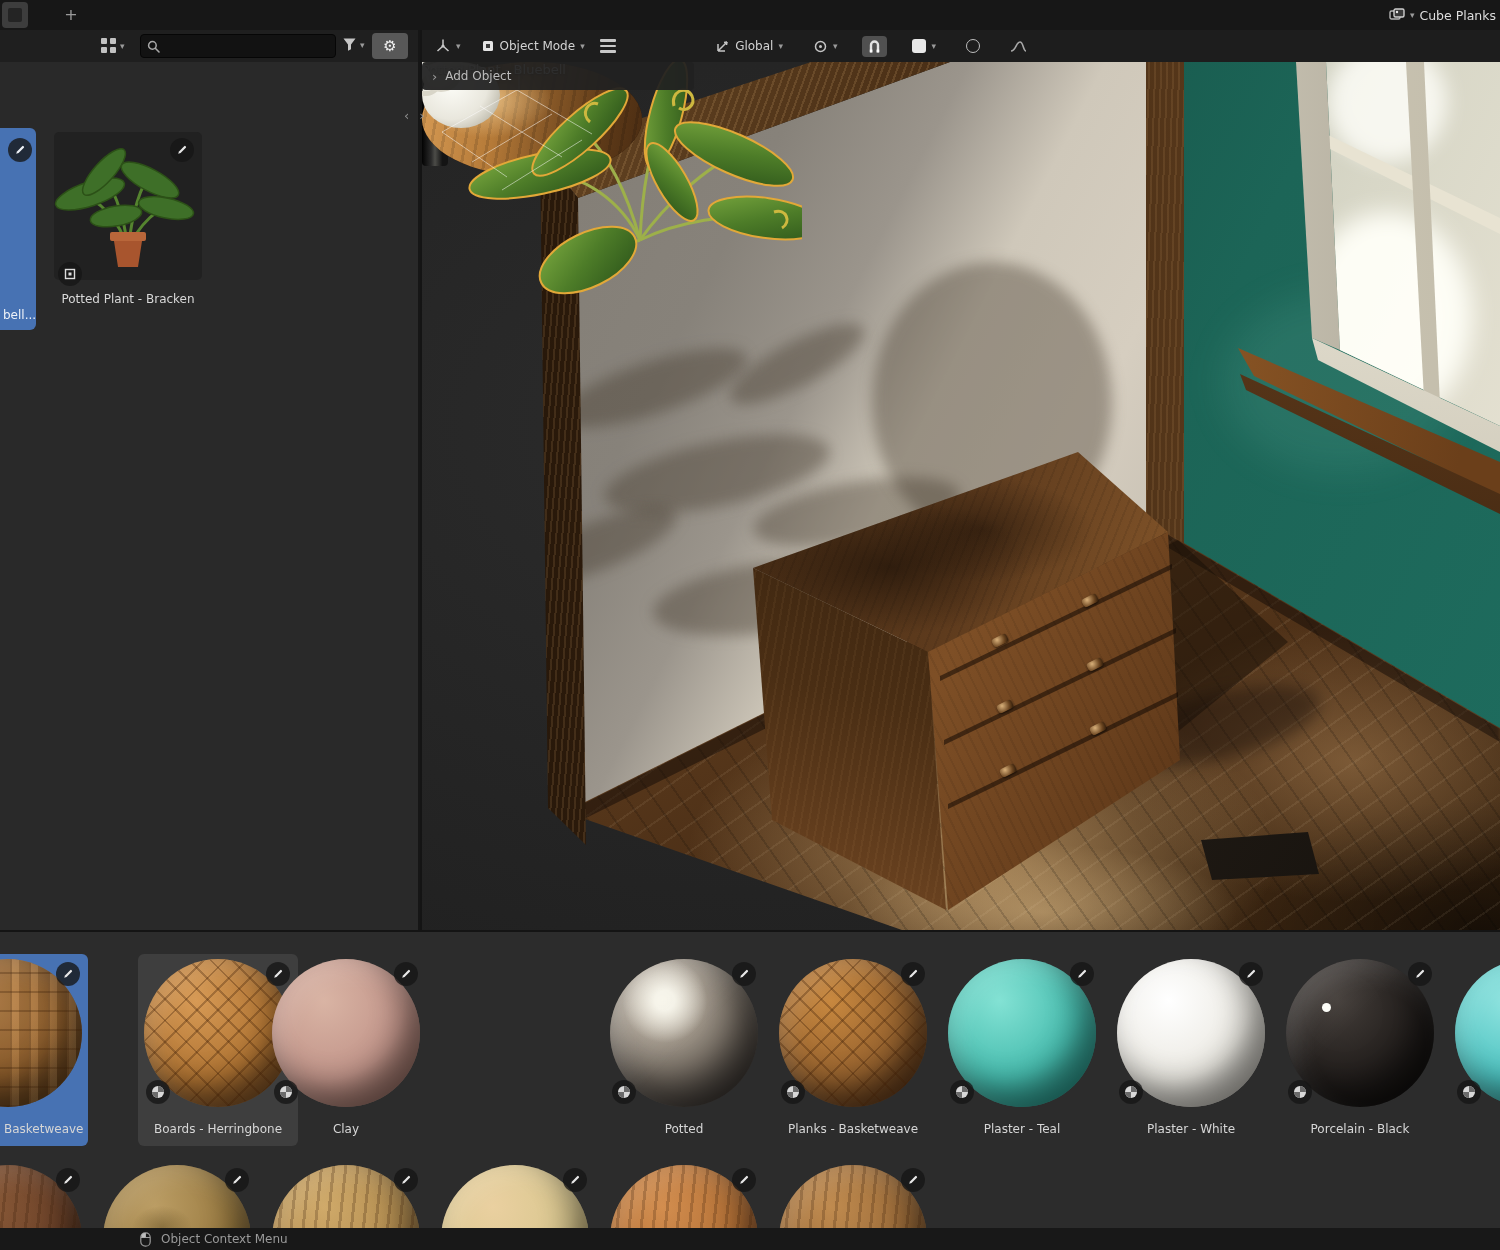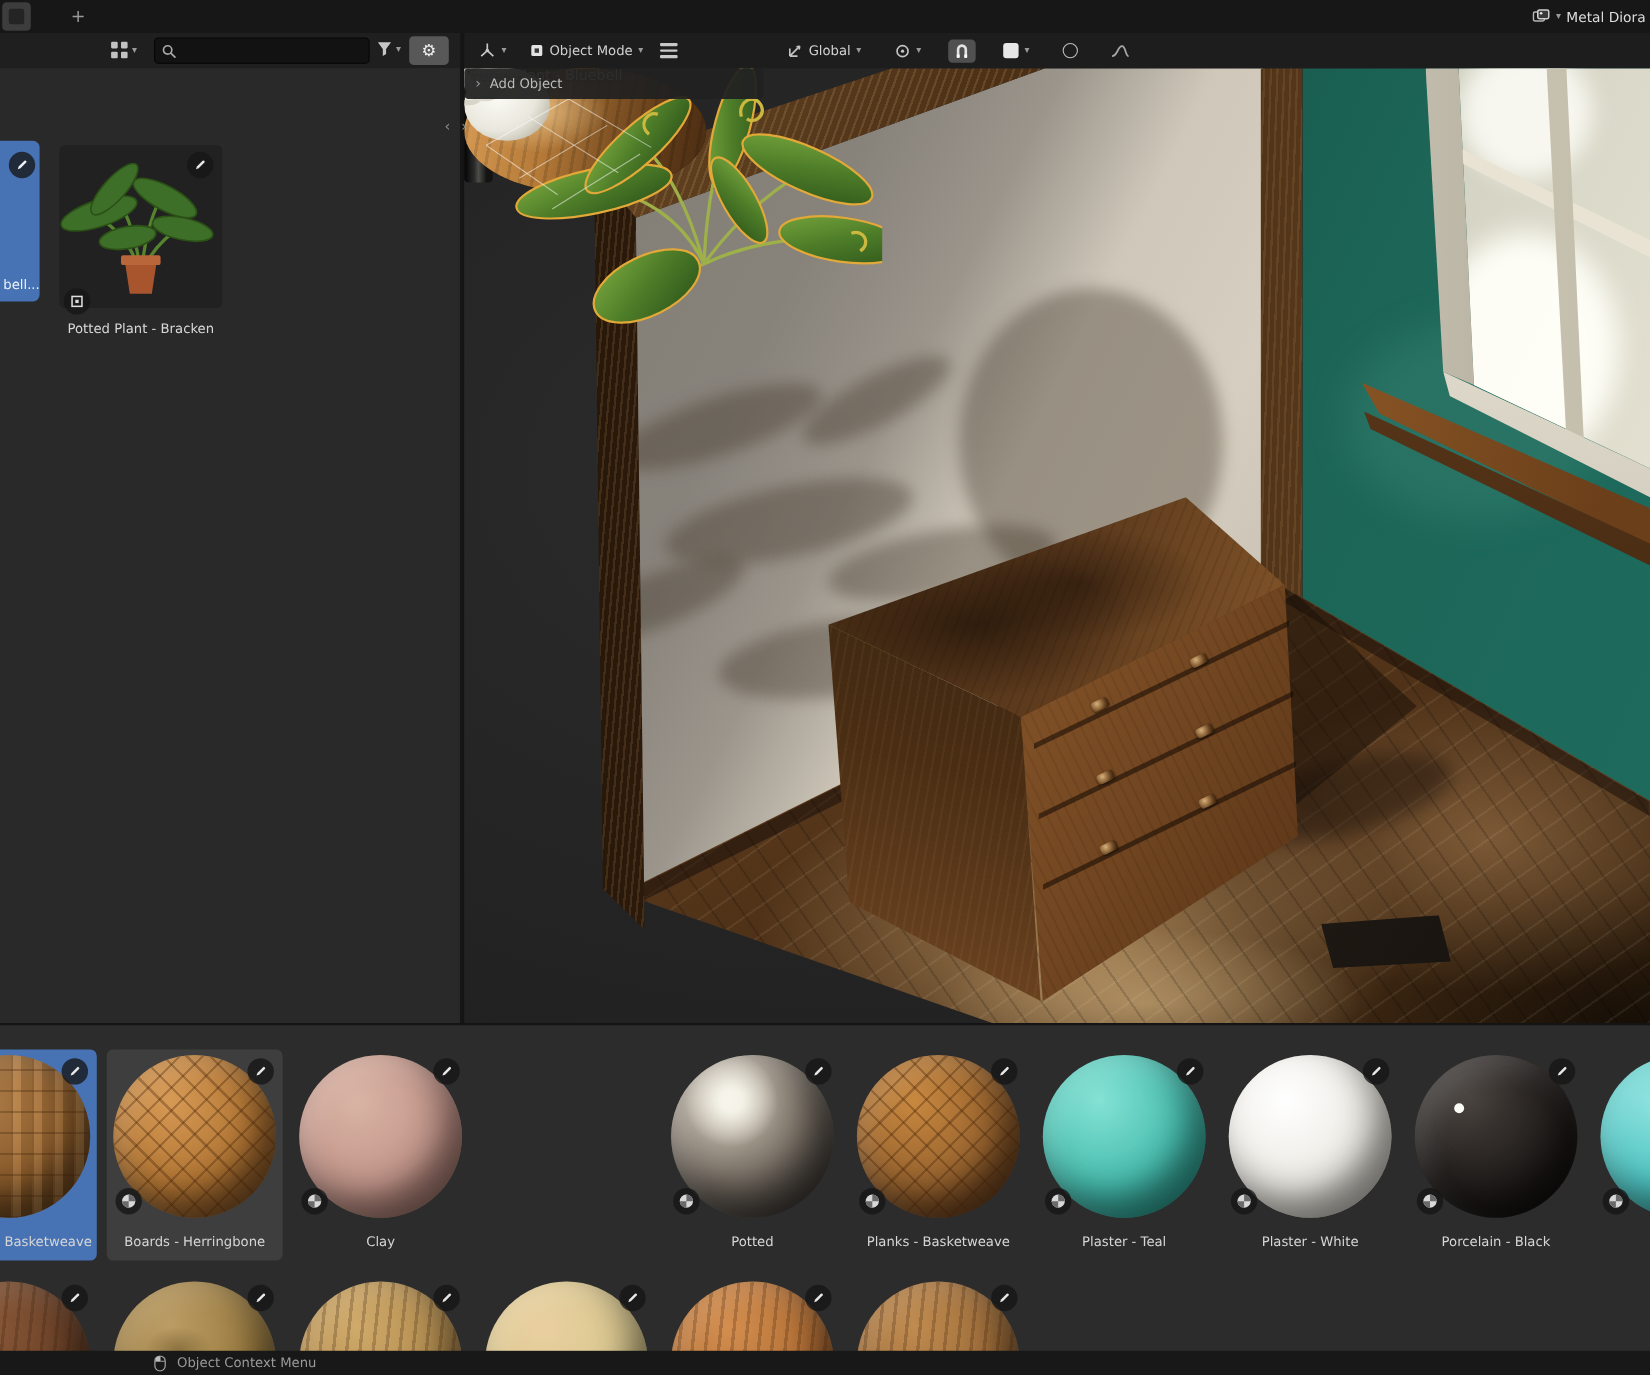--- a/index.html
+++ b/index.html
@@ -23,21 +23,21 @@
   .search-box { position:absolute; left:140px; top:4px; width:196px; height:24px; background:#121212; border:1px solid #060606; border-radius:4px; display:flex; align-items:center; padding:0 6px; gap:6px; }
   .search-box input { background:transparent; border:none; outline:none; color:#ddd; width:150px; font-family:"DejaVu Sans",sans-serif; font-size:12px; }
   .gear-btn { position:absolute; left:372px; top:3px; width:36px; height:26px; background:#585858; border-radius:4px; color:#f0f0f0; font-size:15px; display:flex; align-items:center; justify-content:center; }
   .grid-ic { position:absolute; left:100px; top:7px; display:flex; align-items:center; gap:3px; }
   .funnel-ic { position:absolute; left:342px; top:7px; display:flex; align-items:center; gap:3px; }
 
   .panel-body { position:absolute; left:0; top:32px; width:100%; height:868px; background:#292929; overflow:hidden; }
   .asset-tile { position:absolute; width:160px; height:186px; border-radius:6px; }
   .asset-tile .thumb { position:absolute; left:6px; top:4px; width:148px; height:148px; background:#212121; border-radius:5px; overflow:hidden; }
   .asset-tile .alabel { position:absolute; left:0; bottom:8px; width:100%; text-align:center; color:#d8d8d8; font-size:12px; white-space:nowrap; }
-  .tile-partial { left:0; top:66px; width:36px; height:146px; background:#4772b3; border-radius:0 6px 6px 0; }
+  .tile-partial { left:0; top:66px; width:36px; height:202px; background:#4772b3; border-radius:0 6px 6px 0; }
   .tile-partial .alabel { text-align:left; padding-left:3px; color:#eef2f8; overflow:hidden; }
   .tile-bracken { left:48px; top:66px; }
   .badge { position:absolute; width:24px; height:24px; border-radius:50%; background:rgba(22,22,22,.78); display:flex; align-items:center; justify-content:center; }
   .region-toggle { position:absolute; left:404px; top:78px; color:#8f8f8f; font-size:13px; letter-spacing:3px; z-index:40; }
 
   
   .viewport { position:absolute; left:422px; top:0; width:1078px; height:900px; }
   .vp-header { position:absolute; left:0; top:0; width:100%; height:32px; background:#1d1d1d; display:flex; align-items:center; padding:0 8px; gap:10px; }
   .vp-right { position:absolute; right:468px; top:0; height:32px; display:flex; align-items:center; gap:20px; }
   .hdr-btn { display:flex; align-items:center; gap:5px; padding:3px 5px; border-radius:4px; }
@@ -171,21 +171,21 @@
     filter:drop-shadow(1px 1px 1px rgba(0,0,0,.8)); }
 
   .add-object { position:absolute; inset:auto; left:5px; top:831px; width:272px; height:28px; background:rgba(33,33,33,.94);
     border-radius:4px; display:flex; align-items:center; gap:8px; padding:0 10px; color:#bcbcbc; }
   .add-object .chev { font-size:13px; color:#9a9a9a; }
 
   
   .shelf { position:absolute; left:0; top:932px; width:1500px; height:318px; background:#2c2c2c; overflow:hidden; }
   .tile { position:absolute; width:160px; height:192px; border-radius:6px; }
   .tile.sel { background:#4772b3; }
-  .tile.hov { background:#3e3e3e; }
+  .tile.hov { background:#3e3e3e;margin-left:41px; }
   .sphere { position:absolute; left:6px; top:5px; width:148px; height:148px; border-radius:50%; overflow:hidden;
     box-shadow:inset -16px -20px 30px rgba(0,0,0,.45), inset 10px 12px 22px rgba(255,255,255,.14); }
   .sphere::after { content:""; position:absolute; inset:0; border-radius:50%; }
   .pat-basket::after { background:
       repeating-linear-gradient(0deg, rgba(55,28,6,.28) 0 2px, rgba(0,0,0,0) 2px 19px),
       repeating-linear-gradient(90deg, rgba(55,28,6,.28) 0 2px, rgba(0,0,0,0) 2px 19px),
       repeating-linear-gradient(90deg, rgba(255,220,170,.10) 0 9px, rgba(0,0,0,.10) 9px 19px); }
   .pat-herringbone::after { background:
       repeating-linear-gradient(45deg, rgba(62,30,6,.30) 0 2px, rgba(0,0,0,0) 2px 15px),
       repeating-linear-gradient(-45deg, rgba(62,30,6,.30) 0 2px, rgba(0,0,0,0) 2px 15px); }
@@ -220,21 +220,21 @@
     <div class="plus">+</div>
     <div class="scene-select">
       <span>
         <svg width="16" height="14" viewBox="0 0 16 14">
             <rect x="1" y="3" width="10" height="8" rx="1.5" fill="none" stroke="#b5b5b5" stroke-width="1.4"></rect>
             <rect x="5" y="1" width="10" height="8" rx="1.5" fill="#3a3a3a" stroke="#cfcfcf" stroke-width="1.4"></rect>
             <circle cx="8" cy="4" r="1.2" fill="#e8e8e8"></circle>
           </svg>
       </span>
       <span class="dd">▾</span>
-      <span class="lbl">Metal Diora</span>
+      <span class="lbl">Cube Planks</span>
     </div>
   </div>
 
   <div class="main">
 
     <div class="asset-panel">
       <div class="panel-header">
         <div class="grid-ic">
           <svg width="17" height="17" viewBox="0 0 17 17">
               <g fill="#c2c2c2">

